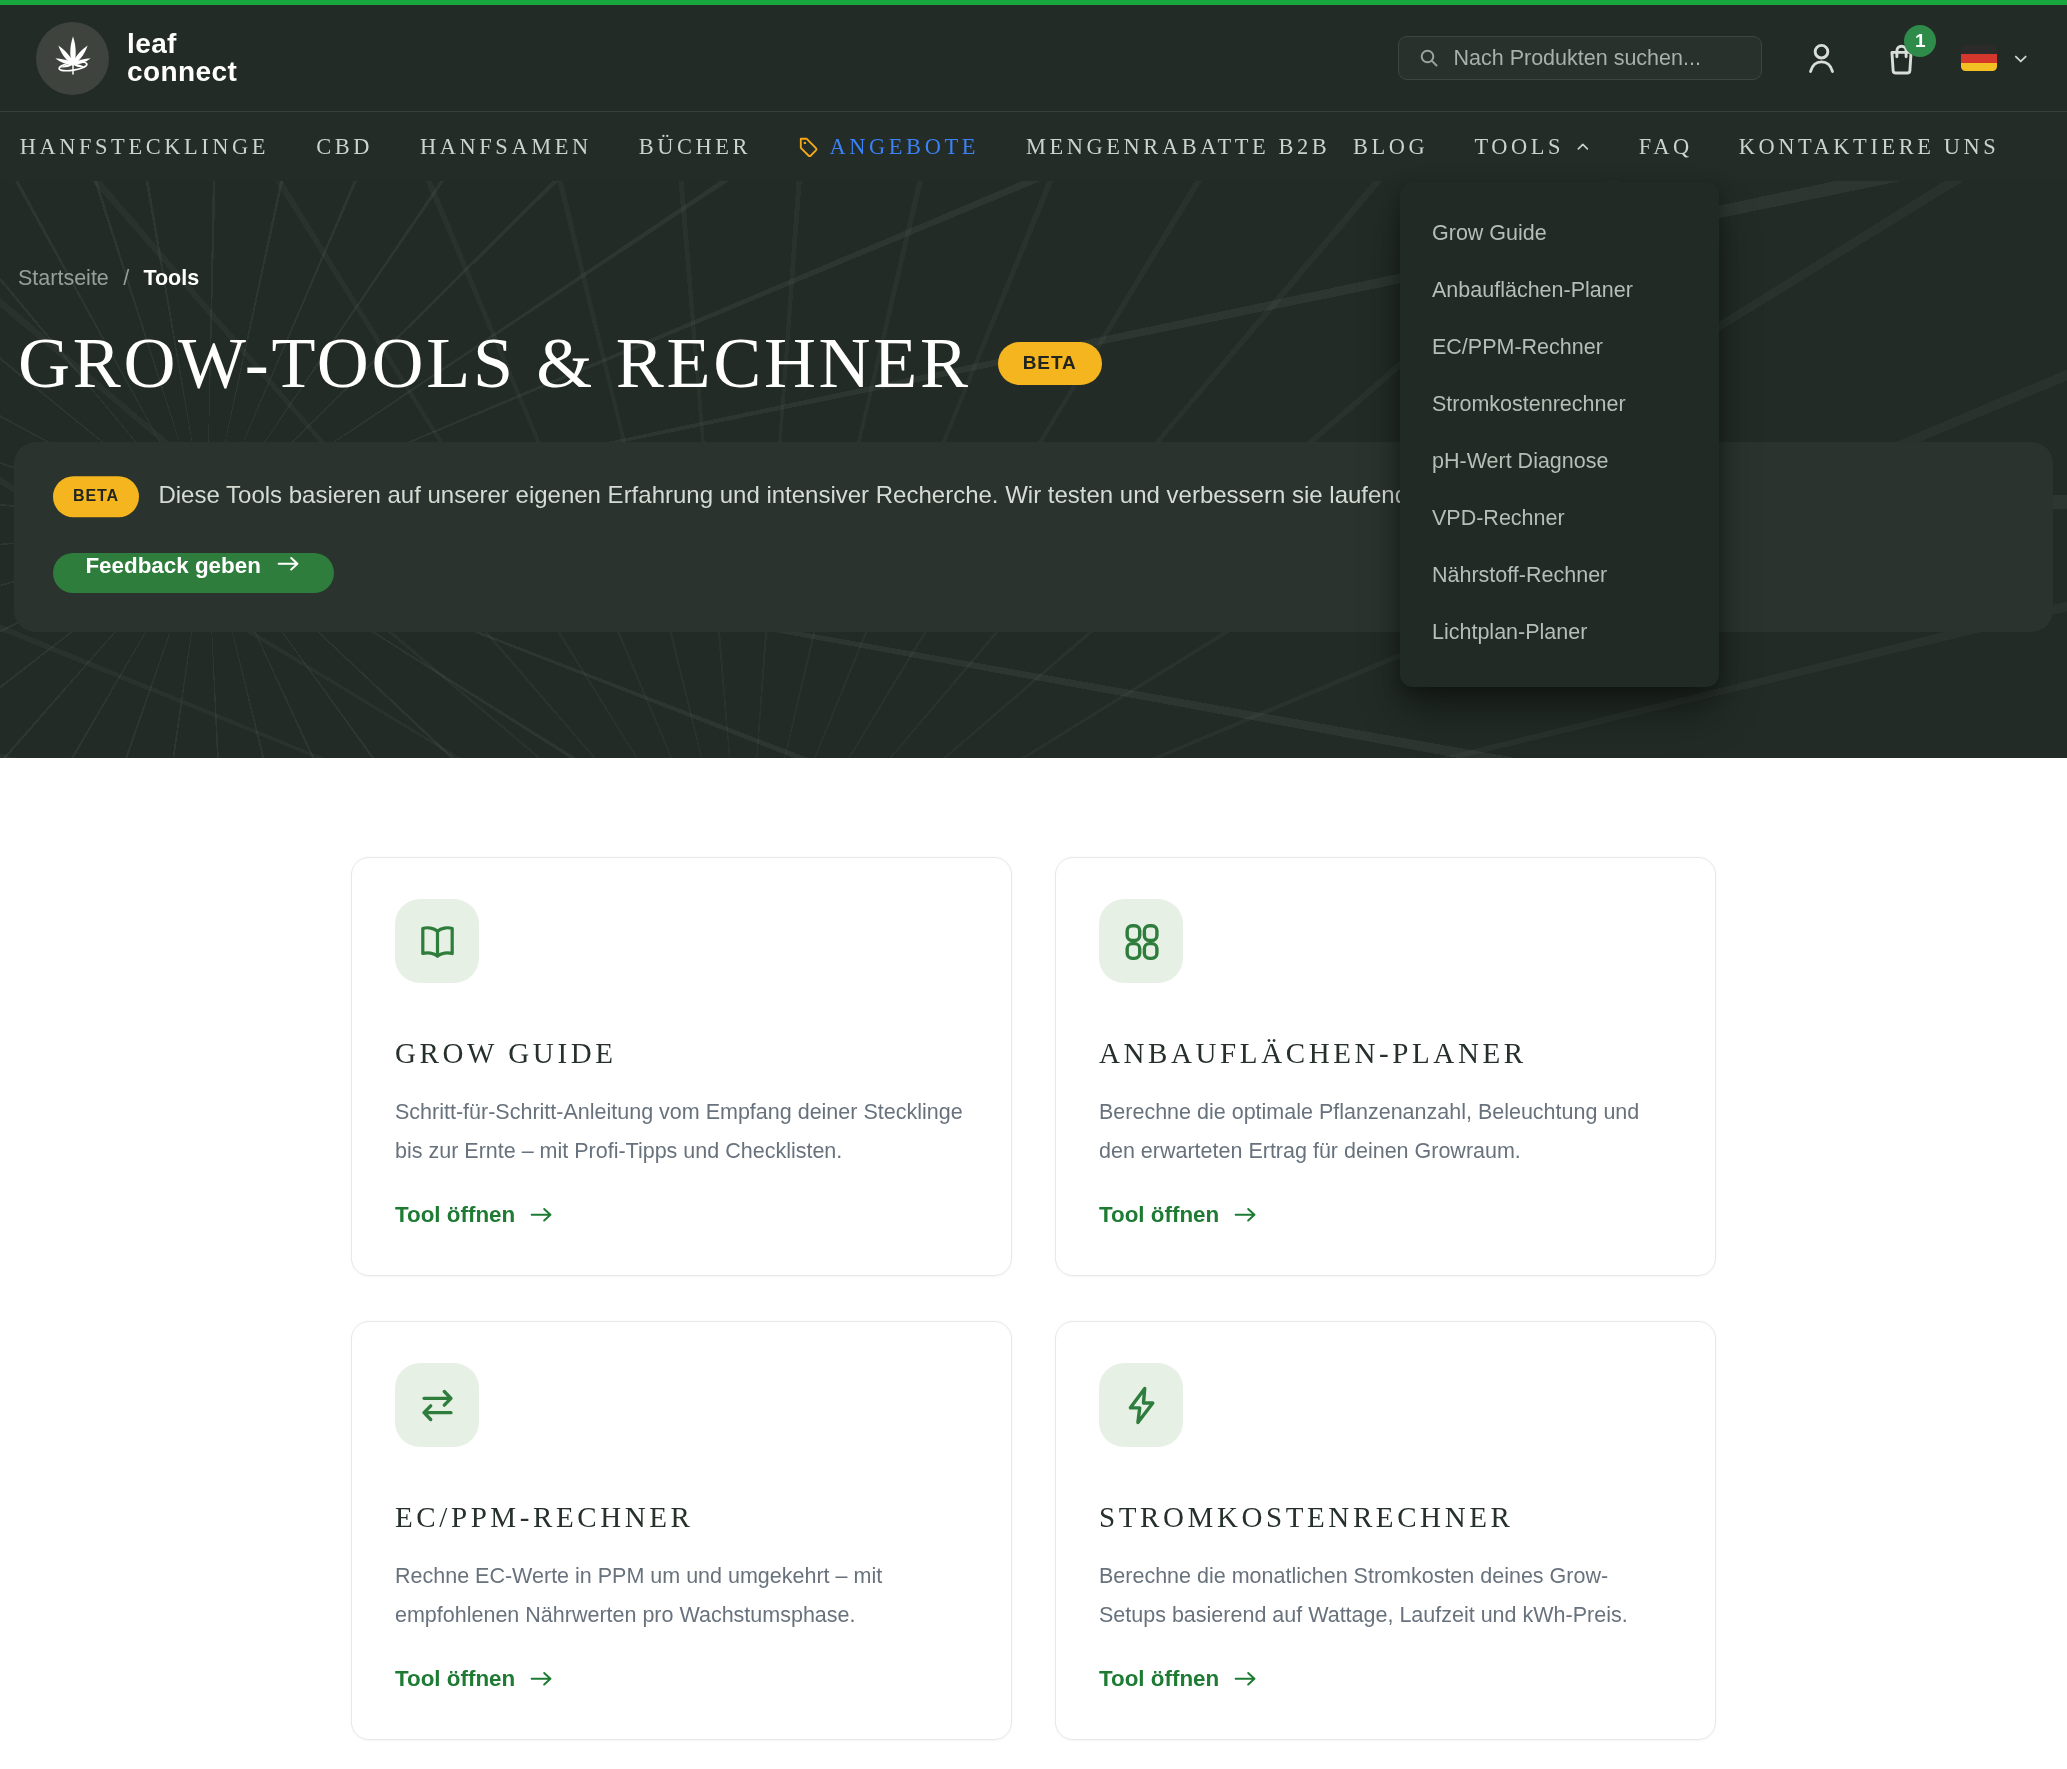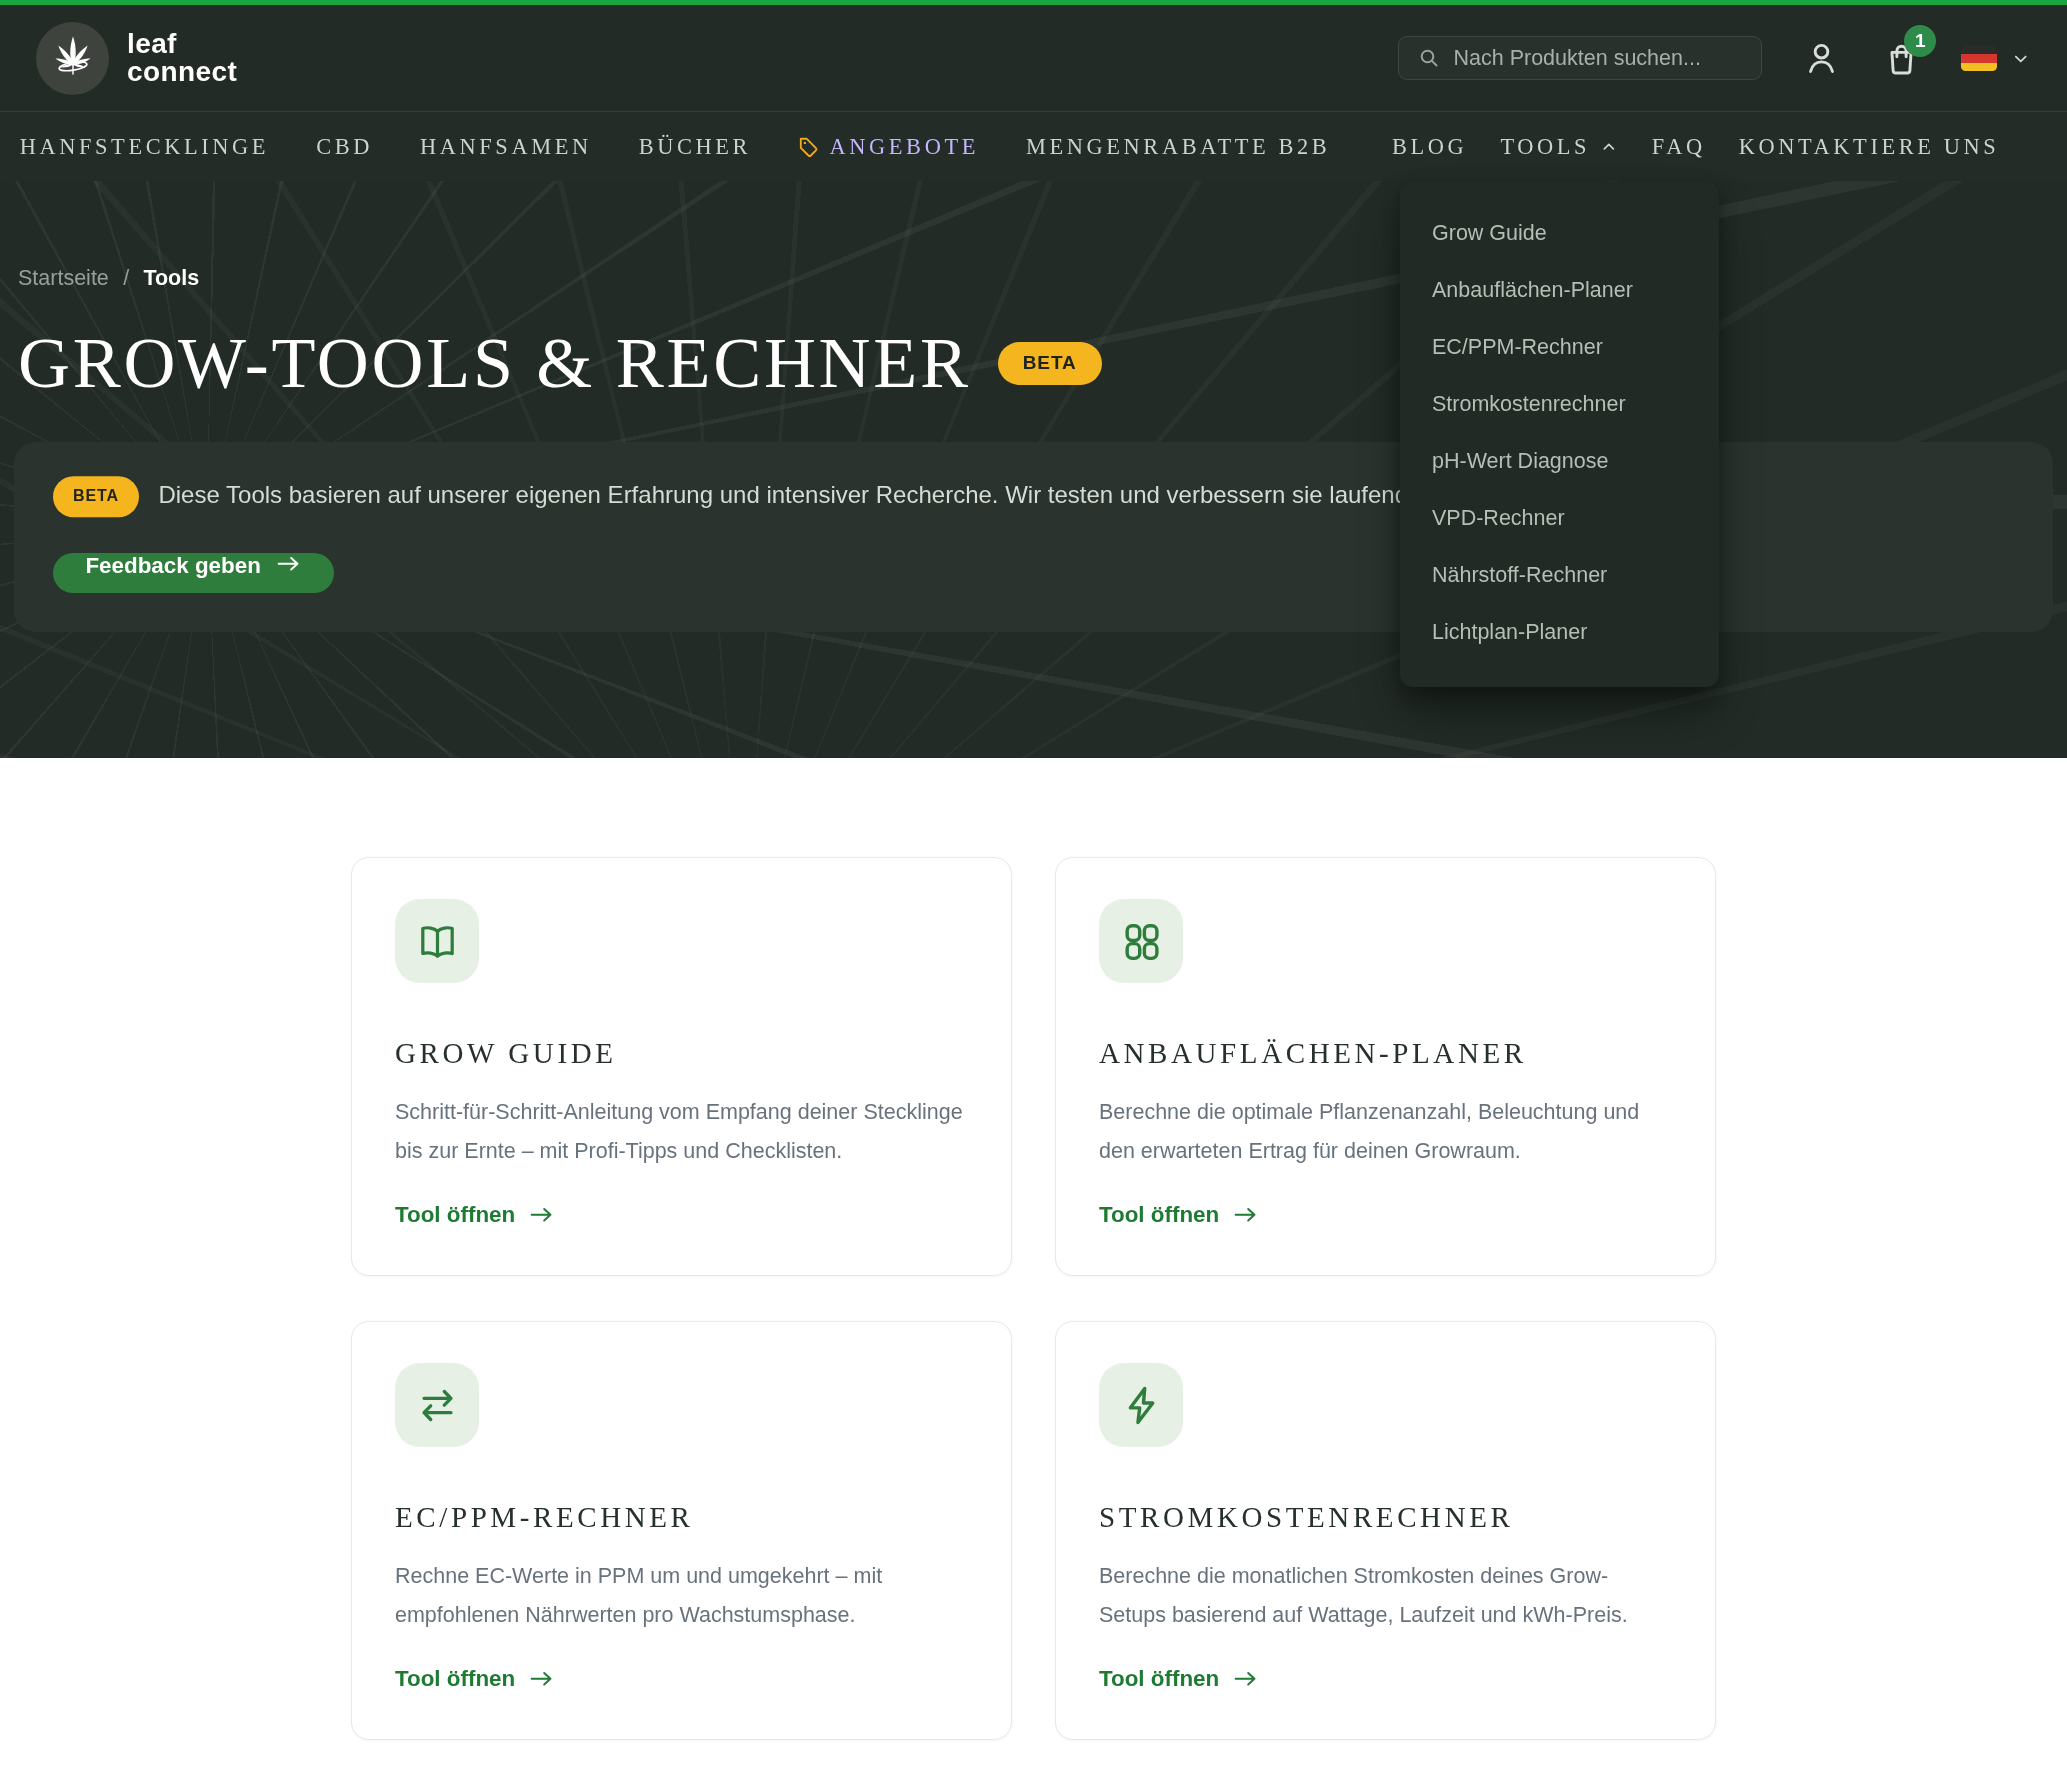--- a/index.html
+++ b/index.html
@@ -55,22 +55,22 @@
   .nav {
     height:70px; background:#232c26; border-top:0.9px solid rgba(255,255,255,.09);
     display:flex; align-items:center; padding:0 19.7px 0 19.7px;
   }
   .nav a {
     font-family:"Liberation Serif", serif;
     font-size:22.4px; letter-spacing:3.6px; color:#ccd3cc; white-space:nowrap;
     display:flex; align-items:center; gap:9px;
   }
   .nav-left { display:flex; align-items:center; gap:47px; }
-  .nav-right { margin-left:auto; display:flex; align-items:center; gap:33px; padding-right:48px; }
-  .nav a.accent { color:#c4b5fd; }
+  .nav-right { margin-left:auto; display:flex; align-items:center; gap:46px; padding-right:48px; }
+  .nav a.accent { color:#3b82f6; }
 
   
   .hero {
     position:relative; height:577px; background:#222b25; padding:85px 18px 0 18px;
   }
   .hero::before {
     content:""; position:absolute; inset:0; pointer-events:none;
     background:
       repeating-conic-gradient(from -10deg at 10% 60%, rgba(255,255,255,.05) 0 .45deg, transparent .45deg 11deg),
       repeating-conic-gradient(from 40deg at 36% 130%, rgba(255,255,255,.035) 0 .4deg, transparent .4deg 9deg);

